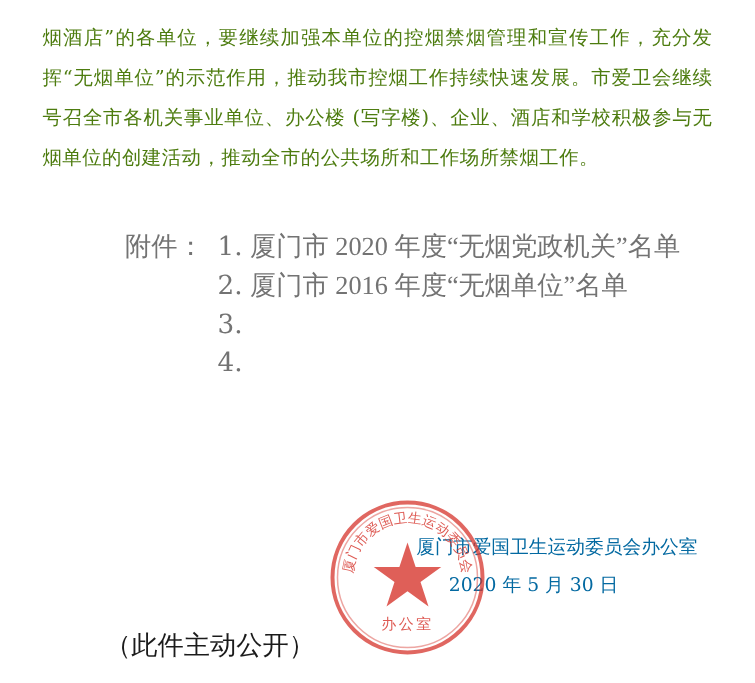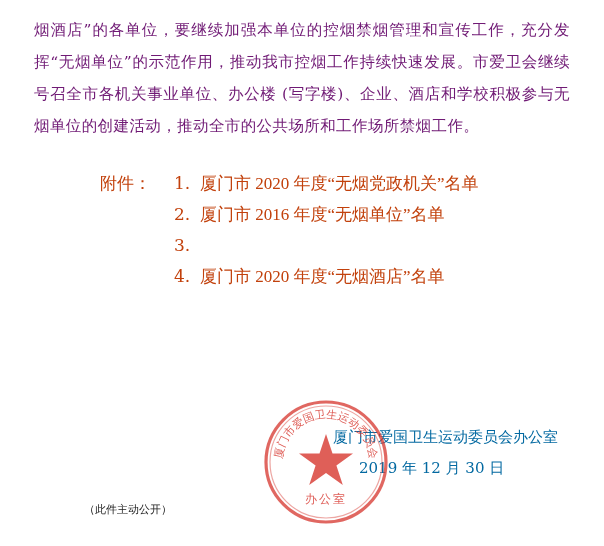--- a/index.html
+++ b/index.html
@@ -20,31 +20,31 @@
     width: 604px;
     height: 546px;
     box-sizing: border-box;
     padding: 14px 34px 0 34px;
   }
   .body-text {
     font-size: 15.5px;
     line-height: 32px;
     letter-spacing: 0.4px;
     text-align: justify;
-    color: #701a75;
+    color: #4d7c0f;
   }
   .body-text p {
     margin: 0;
   }
   .attach-block {
-    margin-top: 26px;
+    margin-top: 40px;
     padding-left: 66px;
-    font-size: 17px;
+    font-size: 21px;
     line-height: 31px;
-    color: #c2410c;
+    color: #737373;
   }
   .attach-row {
     display: flex;
     align-items: baseline;
     white-space: nowrap;
   }
   .attach-label {
     width: 74px;
     flex: 0 0 74px;
   }
@@ -66,21 +66,21 @@
     color: #0369a1;
     z-index: 3;
   }
   .sig-date {
     padding-left: 26px;
   }
   .footer-note {
     position: absolute;
     left: 84px;
     top: 502px;
-    font-size: 11px;
+    font-size: 21px;
     color: #1b1b1b;
   }
   
   .seal {
     position: absolute;
     left: 262px;
     top: 398px;
     width: 128px;
     height: 128px;
     z-index: 5;
@@ -134,27 +134,26 @@
       <span class="attach-num">2.</span>
       <span class="attach-text">厦门市 2016 年度“无烟单位”名单</span>
     </div>
     <div class="attach-row">
       <span class="attach-label"></span>
       <span class="attach-num">3.</span>
     </div>
     <div class="attach-row">
       <span class="attach-label"></span>
       <span class="attach-num">4.</span>
-      <span class="attach-text">厦门市 2020 年度“无烟酒店”名单</span>
     </div>
   </div>
 
   <div class="signature">
     <div>厦门市爱国卫生运动委员会办公室</div>
-    <div class="sig-date">2019 年 12 月 30 日</div>
+    <div class="sig-date">2020 年 5 月 30 日</div>
   </div>
 
   <div class="seal">
     <svg width="128" height="128" viewBox="0 0 128 128" xmlns="http://www.w3.org/2000/svg">
       <defs>
         <path id="sealArc" d="M 20,64 A 44,44 0 0 1 108,64"></path>
         <path id="sealArcInner" d="M 26,64 A 38,38 0 0 1 102,64"></path>
       </defs>
       <circle class="seal-ring" cx="64" cy="64" r="60"></circle>
       <circle class="seal-ring" cx="64" cy="64" r="56" style="stroke-width:1.2; opacity:.5"></circle>

